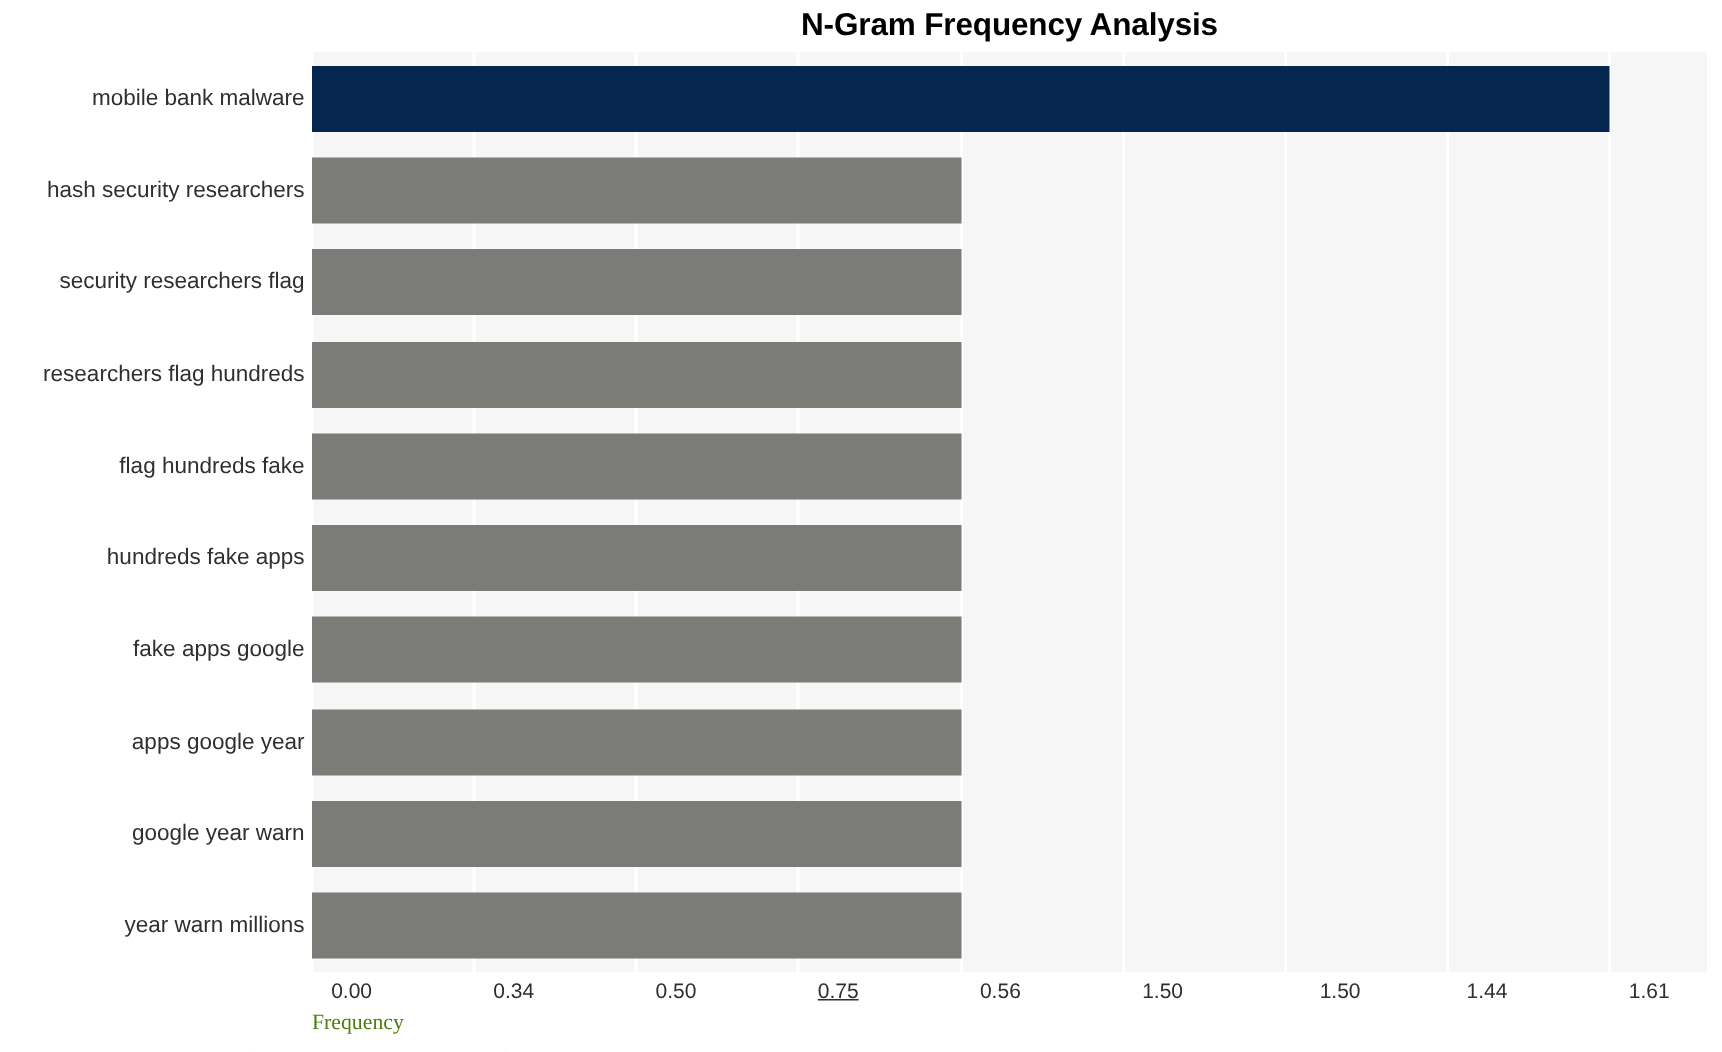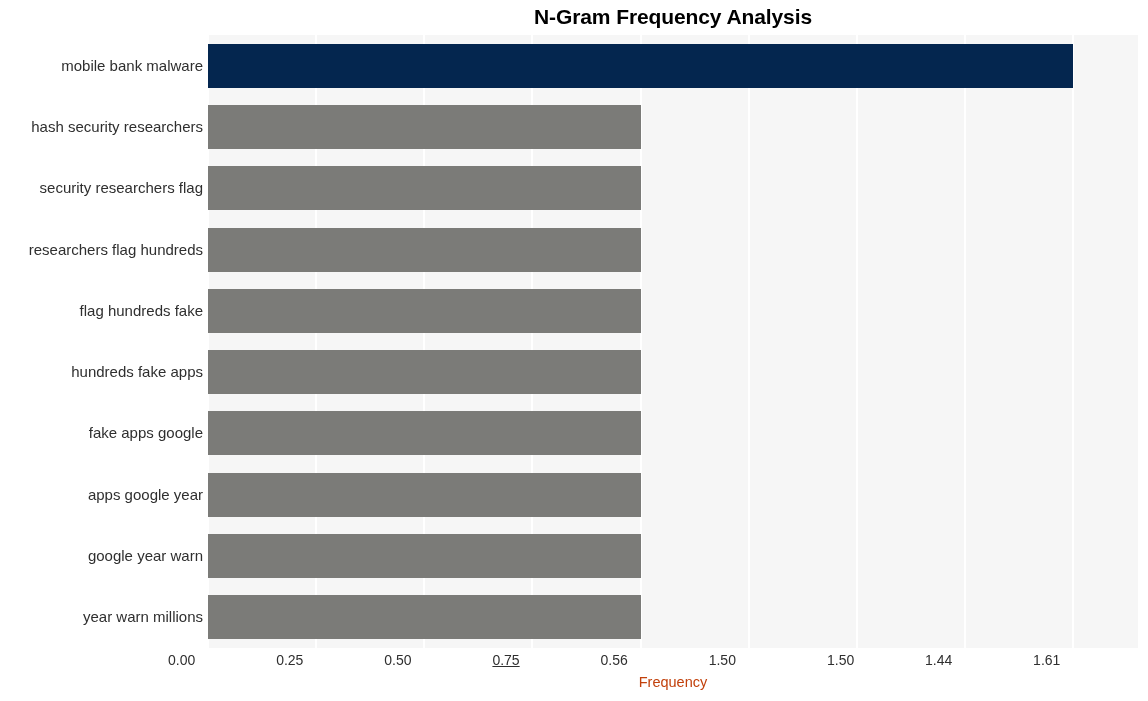--- a/index.html
+++ b/index.html
@@ -74,35 +74,36 @@
     white-space: nowrap;
     line-height: 18px;
   }
 
   
   .xtick {
     position: absolute;
     top: 652px;
     width: 80px;
     margin-left: -40px;
-    text-align: left;
+    text-align: right;
     font-size: 14px;
     color: #2f2f2f;
     white-space: nowrap;
   }
 
   #xlabel {
     position: absolute;
     top: 674px;
     left: 208px;
     width: 930px;
-    text-align: center;
+    text-align: left;
     font-size: 14.5px;
-    color: #c2410c;
+    color: #4d7c0f;
     white-space: nowrap;
+    font-family: Liberation Serif, serif;
   }
 </style>
 </head>
 <body>
 
 <div id="figure">
 
   <div id="chart-title">N-Gram Frequency Analysis</div>
 
   <div id="plot-area">
@@ -138,21 +139,21 @@
       <div class="ytick" style="top: 240.55px;">researchers flag hundreds</div>
       <div class="ytick" style="top: 301.85px;">flag hundreds fake</div>
       <div class="ytick" style="top: 363.15px;">hundreds fake apps</div>
       <div class="ytick" style="top: 424.45px;">fake apps google</div>
       <div class="ytick" style="top: 485.75px;">apps google year</div>
       <div class="ytick" style="top: 547.05px;">google year warn</div>
       <div class="ytick" style="top: 608.35px;">year warn millions</div>
     </div>
   <div id="xticks">
       <div class="xtick" style="left: 208px;">0.00</div>
-      <div class="xtick" style="left: 316.14px;">0.25</div>
+      <div class="xtick" style="left: 316.14px;">0.34</div>
       <div class="xtick" style="left: 424.279px;">0.50</div>
       <div class="xtick" style="left: 532.419px; text-decoration: underline;">0.75</div>
       <div class="xtick" style="left: 640.558px;">0.56</div>
       <div class="xtick" style="left: 748.698px;">1.50</div>
       <div class="xtick" style="left: 867px;">1.50</div>
       <div class="xtick" style="left: 964.977px;">1.44</div>
       <div class="xtick" style="left: 1073.12px;">1.61</div>
     </div>
 
   <div id="xlabel">Frequency</div>

